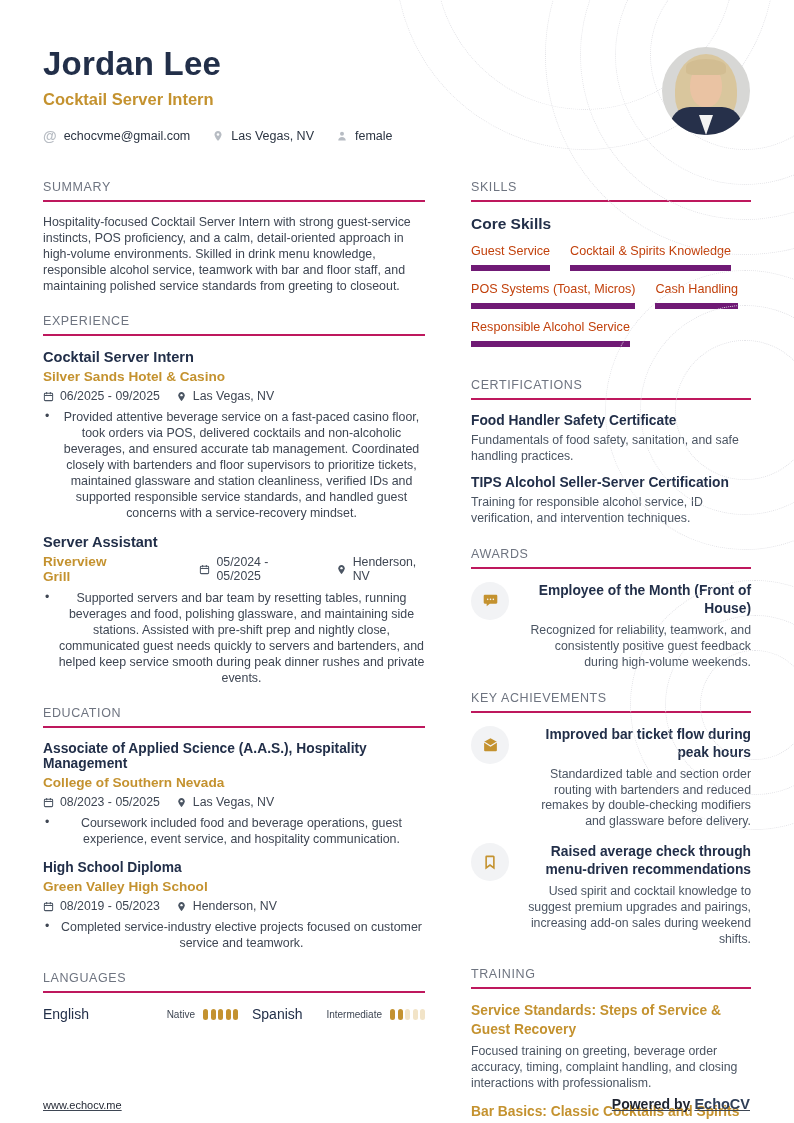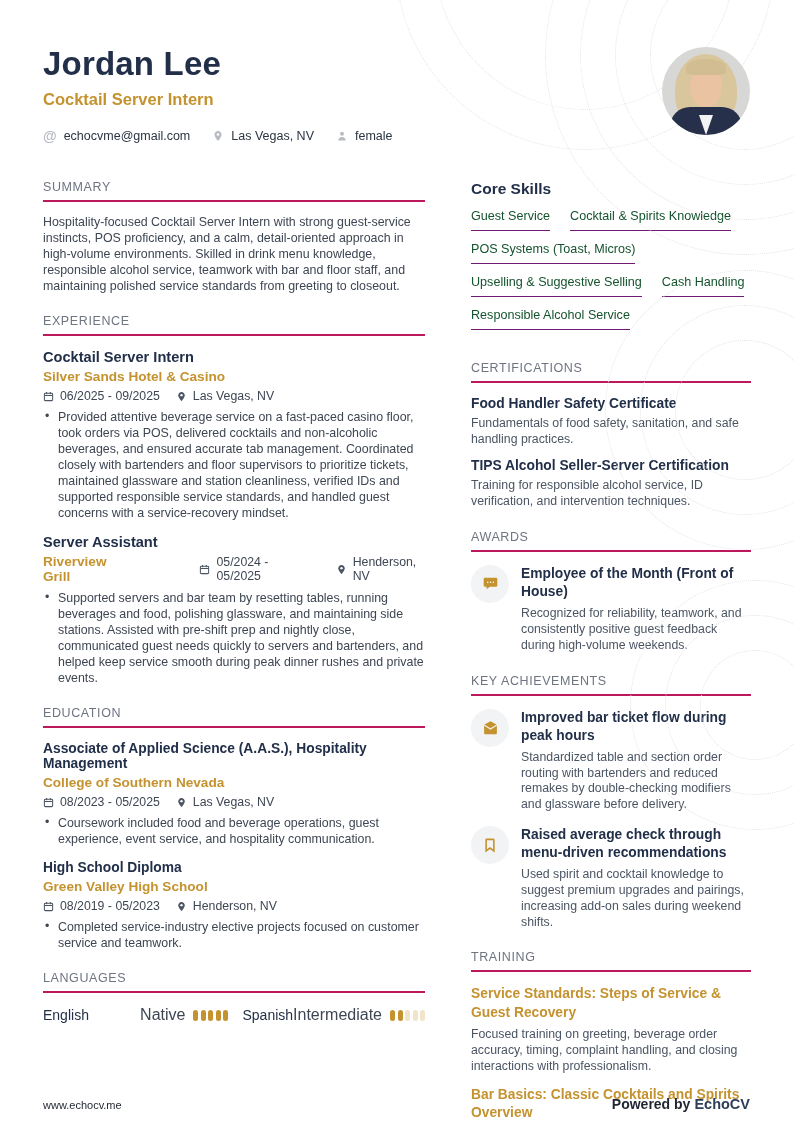--- a/index.html
+++ b/index.html
@@ -46,57 +46,57 @@
   .body-text { font-size:12.4px; line-height:1.28; color:#3e4653; }
 
   
   .entry { margin-bottom:13px; }
   .entry-title { font-size:14.6px; font-weight:700; color:#222f49; margin-bottom:4px; }
   .entry-company { font-size:13.6px; font-weight:700; color:#c4922f; margin-bottom:5px; }
   .meta-row { display:flex; align-items:center; gap:16px; font-size:12.3px; color:#3e4653; margin-bottom:6px; }
   .meta-item { display:flex; align-items:center; gap:6px; }
   .inline-row { display:flex; align-items:center; gap:33px; margin-bottom:6px; }
   .micon { color:#4b5563; display:inline-flex; }
-  ul.bullets { list-style:none; }
+  ul.bullets { list-style:none;text-align:center; }
   ul.bullets li { position:relative; padding-left:15px; font-size:12.4px; line-height:1.29; color:#3e4653; }
   ul.bullets li::before { content:"•"; position:absolute; left:2px; top:-1px; color:#3e4653; }
 
   
   .lang-row { display:flex; }
   .lang-item { display:flex; align-items:center; }
   .lang-item.first { width:195px; }
   .lang-name { font-size:14px; color:#222f49; }
-  .lang-level { font-size:16px; color:#3e4653; margin-left:auto; margin-right:8px; }
+  .lang-level { font-size:10px; color:#3e4653; margin-left:auto; margin-right:8px; }
   .lang-item.first .lang-level { margin-left:auto; }
   .lang-item.second { flex:1; }
   .dots { display:flex; gap:2.5px; align-items:center; }
   .dot { width:5px; height:11px; border-radius:3px; background:#f2e4c8; display:inline-block; }
   .dot.filled { background:#c4922f; }
 
   
   .skill-group-title { font-size:15.5px; font-weight:700; color:#222f49; margin-bottom:11px; }
   .skills-wrap { display:flex; flex-wrap:wrap; column-gap:20px; }
-  .skill { font-size:12.6px; color:#14532d; border-bottom:1px solid #701a75; padding-bottom:7px; margin-bottom:11px; }
+  .skill { font-size:12.6px; color:#c2410c; border-bottom:6px solid #701a75; padding-bottom:7px; margin-bottom:11px; }
 
   .cert { margin-bottom:11px; }
   .cert-title { font-size:13.8px; font-weight:600; color:#222f49; margin-bottom:5px; }
   .small-desc { font-size:12.3px; line-height:1.28; color:#4b5563; }
 
-  .icon-item { display:flex; gap:12px; margin-bottom:13px; }
+  .icon-item { display:flex; gap:12px; margin-bottom:13px;text-align:right; }
   .icon-circle { width:38px; height:38px; border-radius:50%; background:#f2f3f5; flex:none;
                  display:flex; align-items:center; justify-content:center; color:#c4922f; }
   .icon-item-content { flex:1; }
   .icon-item-title { font-size:13.8px; font-weight:600; color:#222f49; line-height:1.32; margin-bottom:5px; }
 
   .training-item { margin-bottom:11px; }
   .training-title { font-size:13.8px; font-weight:600; color:#c4922f; line-height:1.35; margin-bottom:5px; }
 
   
   .footer { position:absolute; left:43px; right:44px; bottom:10px; display:flex;
-            justify-content:space-between; align-items:baseline; z-index:2; }
+            justify-content:space-between; align-items:baseline; z-index:2;text-decoration:underline; }
   .site { font-size:11px; color:#1f2430; }
   .powered { font-size:14px; font-weight:600; color:#1f2430; }
   .brand { font-size:14.5px; font-weight:600; color:#2e3e57; margin-left:4px; }
 </style>
 </head>
 <body>
 
 <div class="page">
 
   <div class="deco" style="left:650px; top:-40px; width:190px; height:190px;"></div>
@@ -303,26 +303,26 @@
               </span>
           </div>
         </div>
       </div>
 
     </div>
 
     <div class="col-right">
 
       <div class="section">
+        <div class="sec-head">SKILLS</div>
         <div class="skill-group-title">Core Skills</div>
         <div class="skills-wrap">
           <span class="skill">Guest Service</span>
           <span class="skill">Cocktail &amp; Spirits Knowledge</span>
           <span class="skill">POS Systems (Toast, Micros)</span>
-          <span class="skill">Upselling &amp; Suggestive Selling</span>
           <span class="skill">Cash Handling</span>
           <span class="skill">Responsible Alcohol Service</span>
         </div>
       </div>
 
       <div class="section">
         <div class="sec-head">CERTIFICATIONS</div>
         <div class="cert">
           <div class="cert-title">Food Handler Safety Certificate</div>
           <div class="small-desc">Fundamentals of food safety, sanitation, and safe handling practices.</div>

